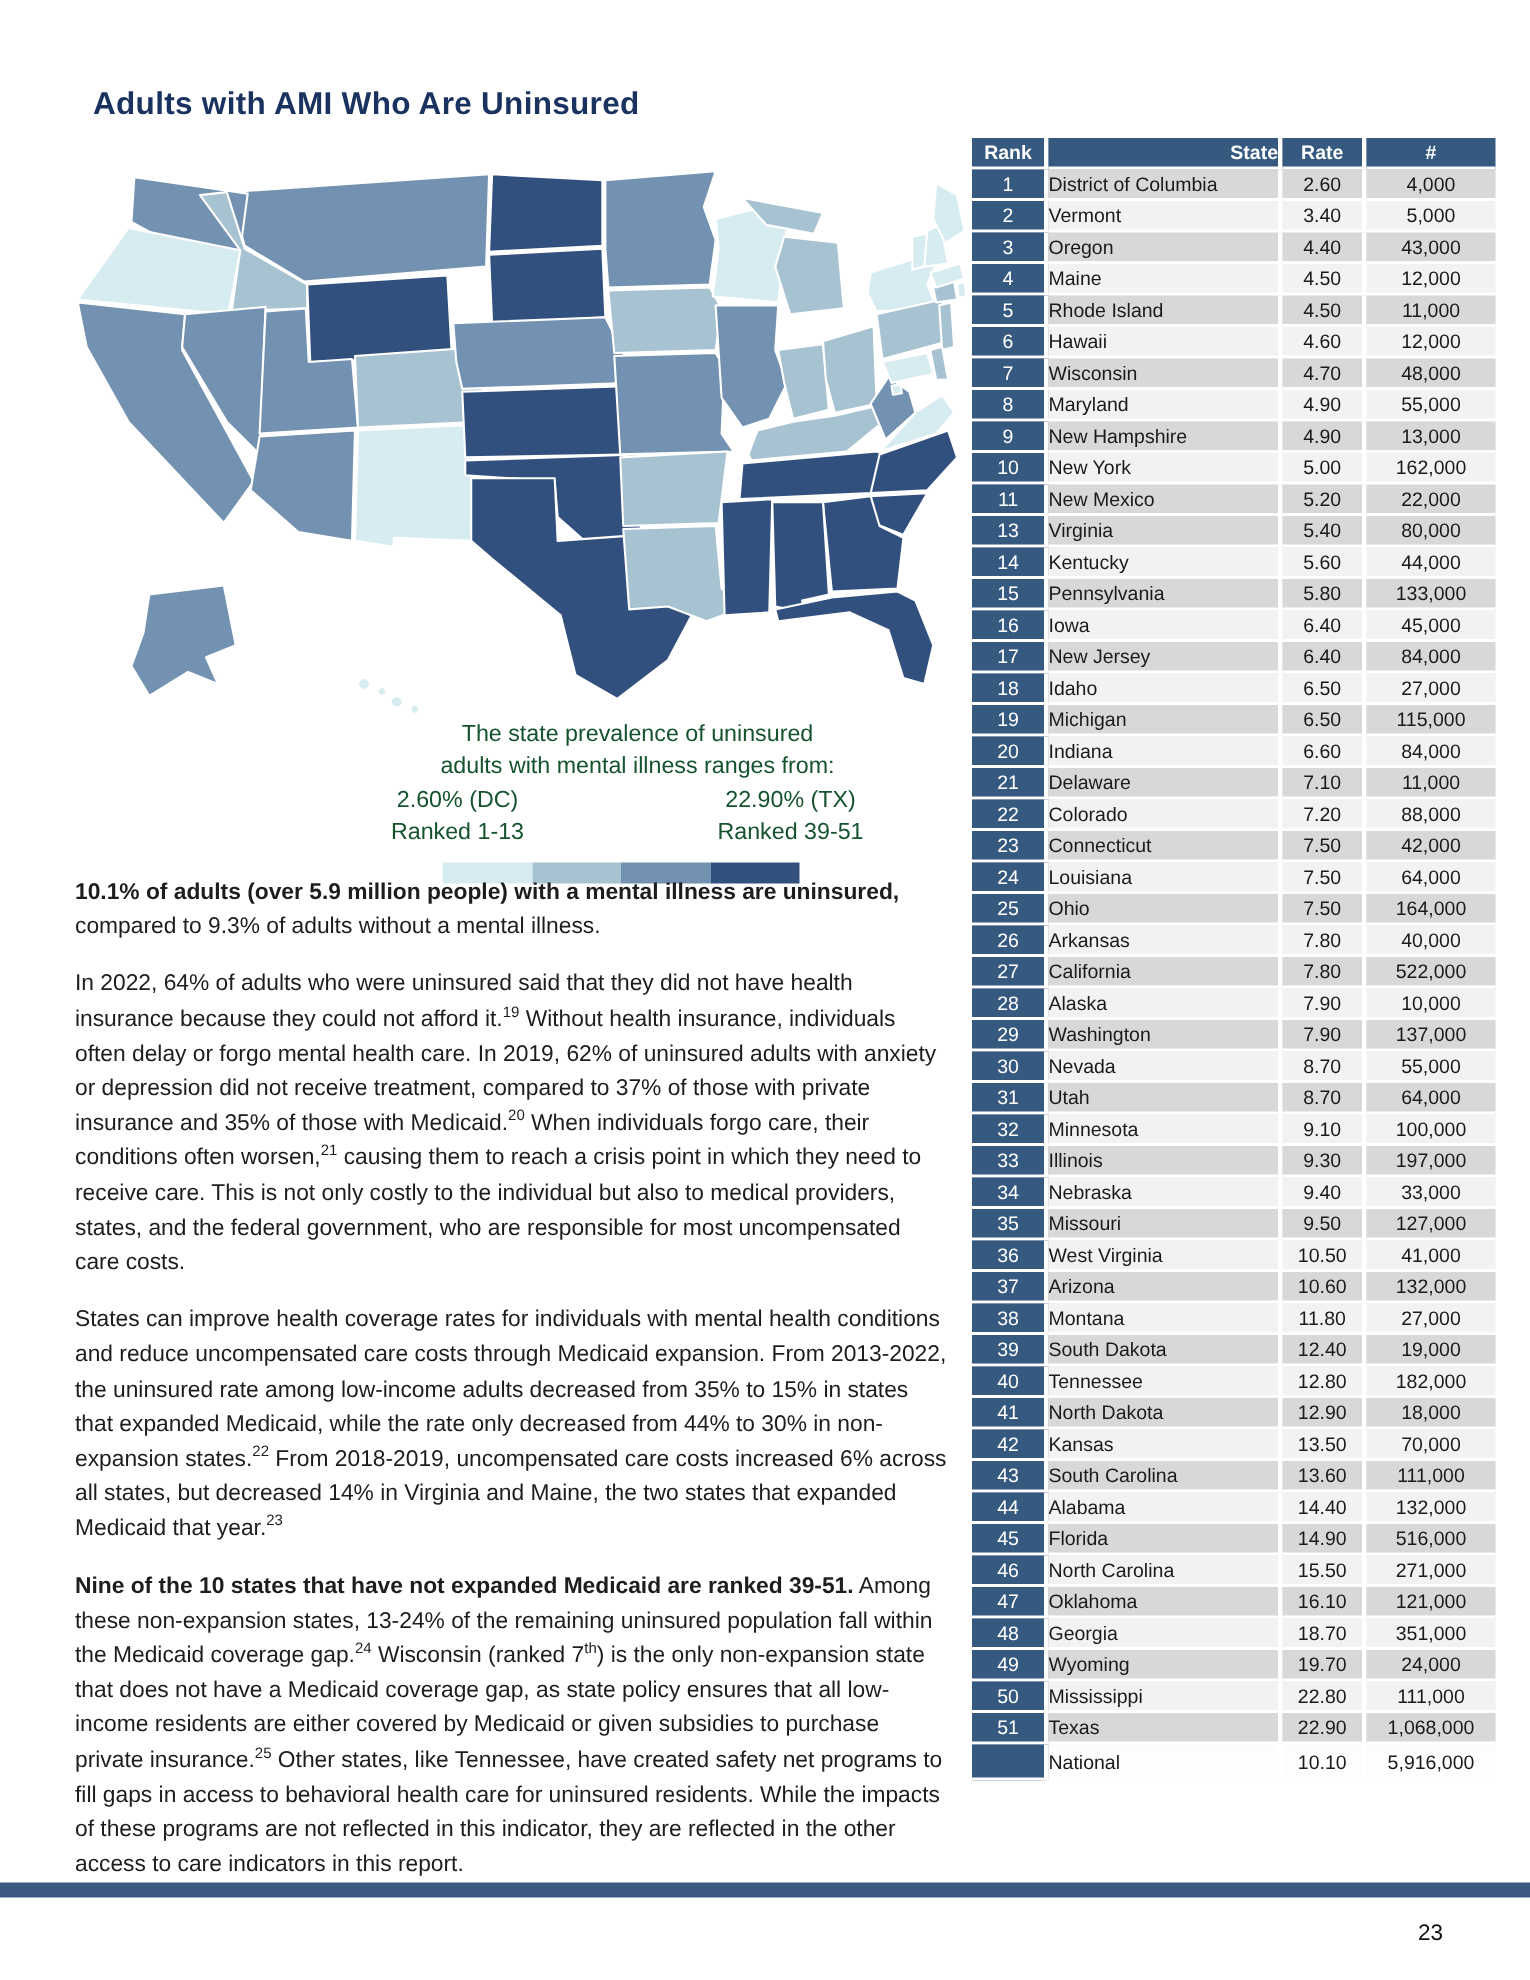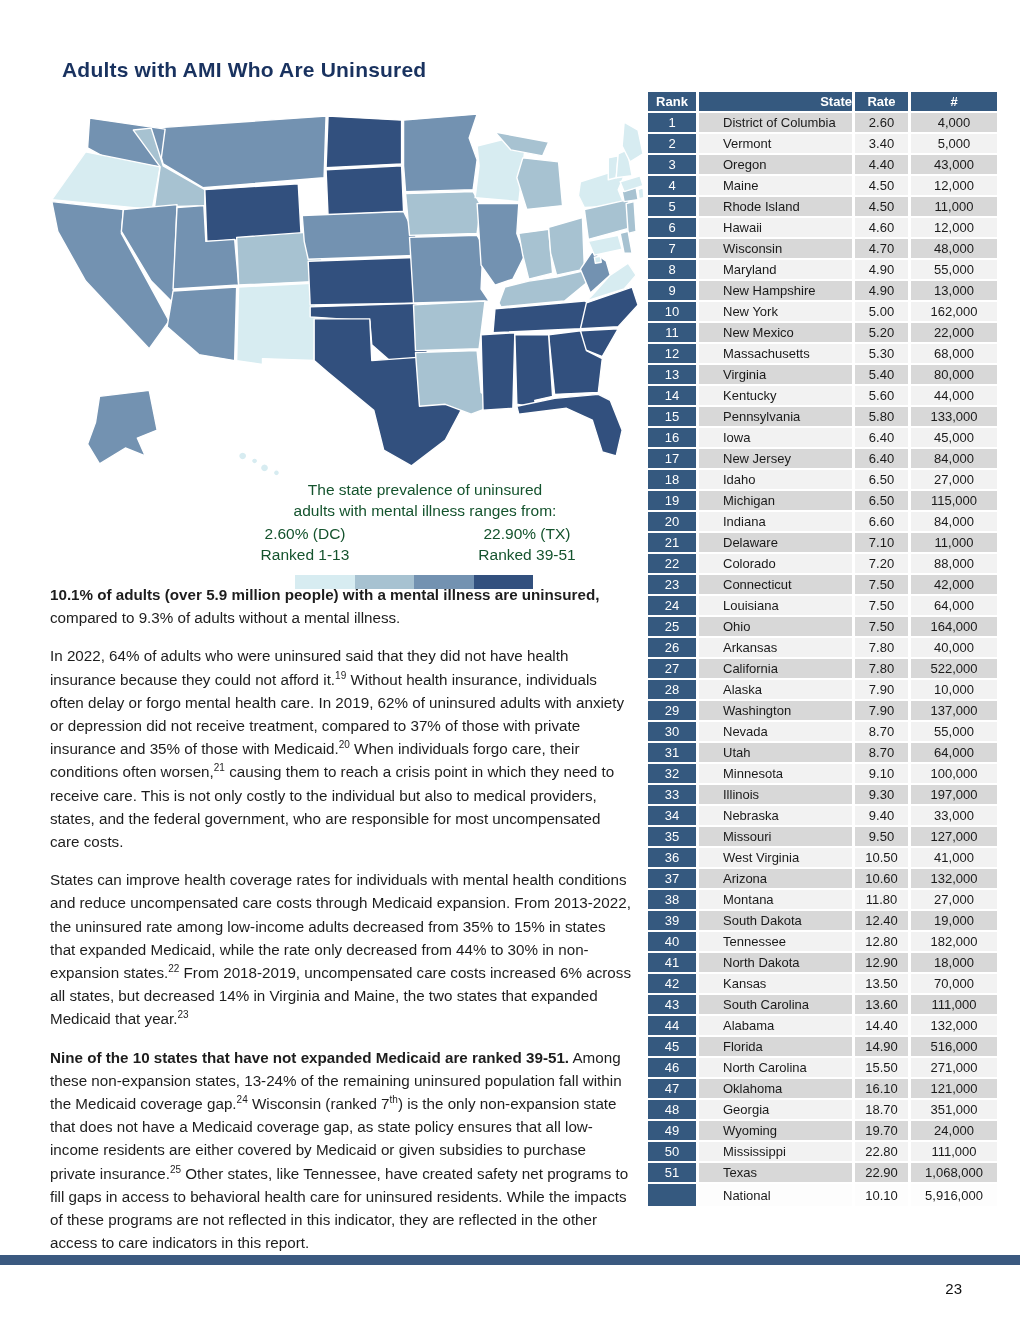--- a/index.html
+++ b/index.html
@@ -33,21 +33,21 @@
   .rank-table col.c-state{width:156px;}
   .rank-table col.c-rate{width:56px;}
   .rank-table col.c-num{width:86px;}
   .rank-table th,.rank-table td{height:21px;padding:0;box-sizing:border-box;
       border-bottom:2px solid #fff;text-align:center;vertical-align:middle;
       overflow:hidden;white-space:nowrap;}
   .rank-table th:not(:last-child),.rank-table td:not(:last-child){border-right:3px solid #fff;}
   .rank-table th{background:var(--table-header-bg,#35597f);color:#fff;font-weight:bold;}
   .rank-table th.h-state{text-align:right;padding-left:8px;}
   .rank-table td.rank{background:var(--rank-cell-bg,#35597f);color:#fff;}
-  .rank-table td.state{text-align:left;padding-left:24px;}
+  .rank-table td.state{text-align:left;padding-left:0;}
   .rank-table tr.odd td:not(.rank){background:var(--row-odd,#d8d8d8);}
   .rank-table tr.even td:not(.rank){background:var(--row-even,#f2f2f2);}
   .rank-table tr.national td:not(.rank){background:#fdfdfd;}
   .rank-table tr.national td{height:24px;}
   
   .footer-bar{position:absolute;left:0;top:1255px;width:1020px;height:10px;
               background:var(--footer-bar,#3b5980);}
   .page-number{position:absolute;right:58px;top:1280px;font-size:15px;color:#111;}
 </style>
 </head>
@@ -216,26 +216,20 @@
           <td class="state">New York</td>
           <td class="rate">5.00</td>
           <td class="num">162,000</td>
         </tr>
         <tr class="odd">
           <td class="rank">11</td>
           <td class="state">New Mexico</td>
           <td class="rate">5.20</td>
           <td class="num">22,000</td>
         </tr>
-        <tr class="even">
-          <td class="rank">12</td>
-          <td class="state">Massachusetts</td>
-          <td class="rate">5.30</td>
-          <td class="num">68,000</td>
-        </tr>
         <tr class="odd">
           <td class="rank">13</td>
           <td class="state">Virginia</td>
           <td class="rate">5.40</td>
           <td class="num">80,000</td>
         </tr>
         <tr class="even">
           <td class="rank">14</td>
           <td class="state">Kentucky</td>
           <td class="rate">5.60</td>

